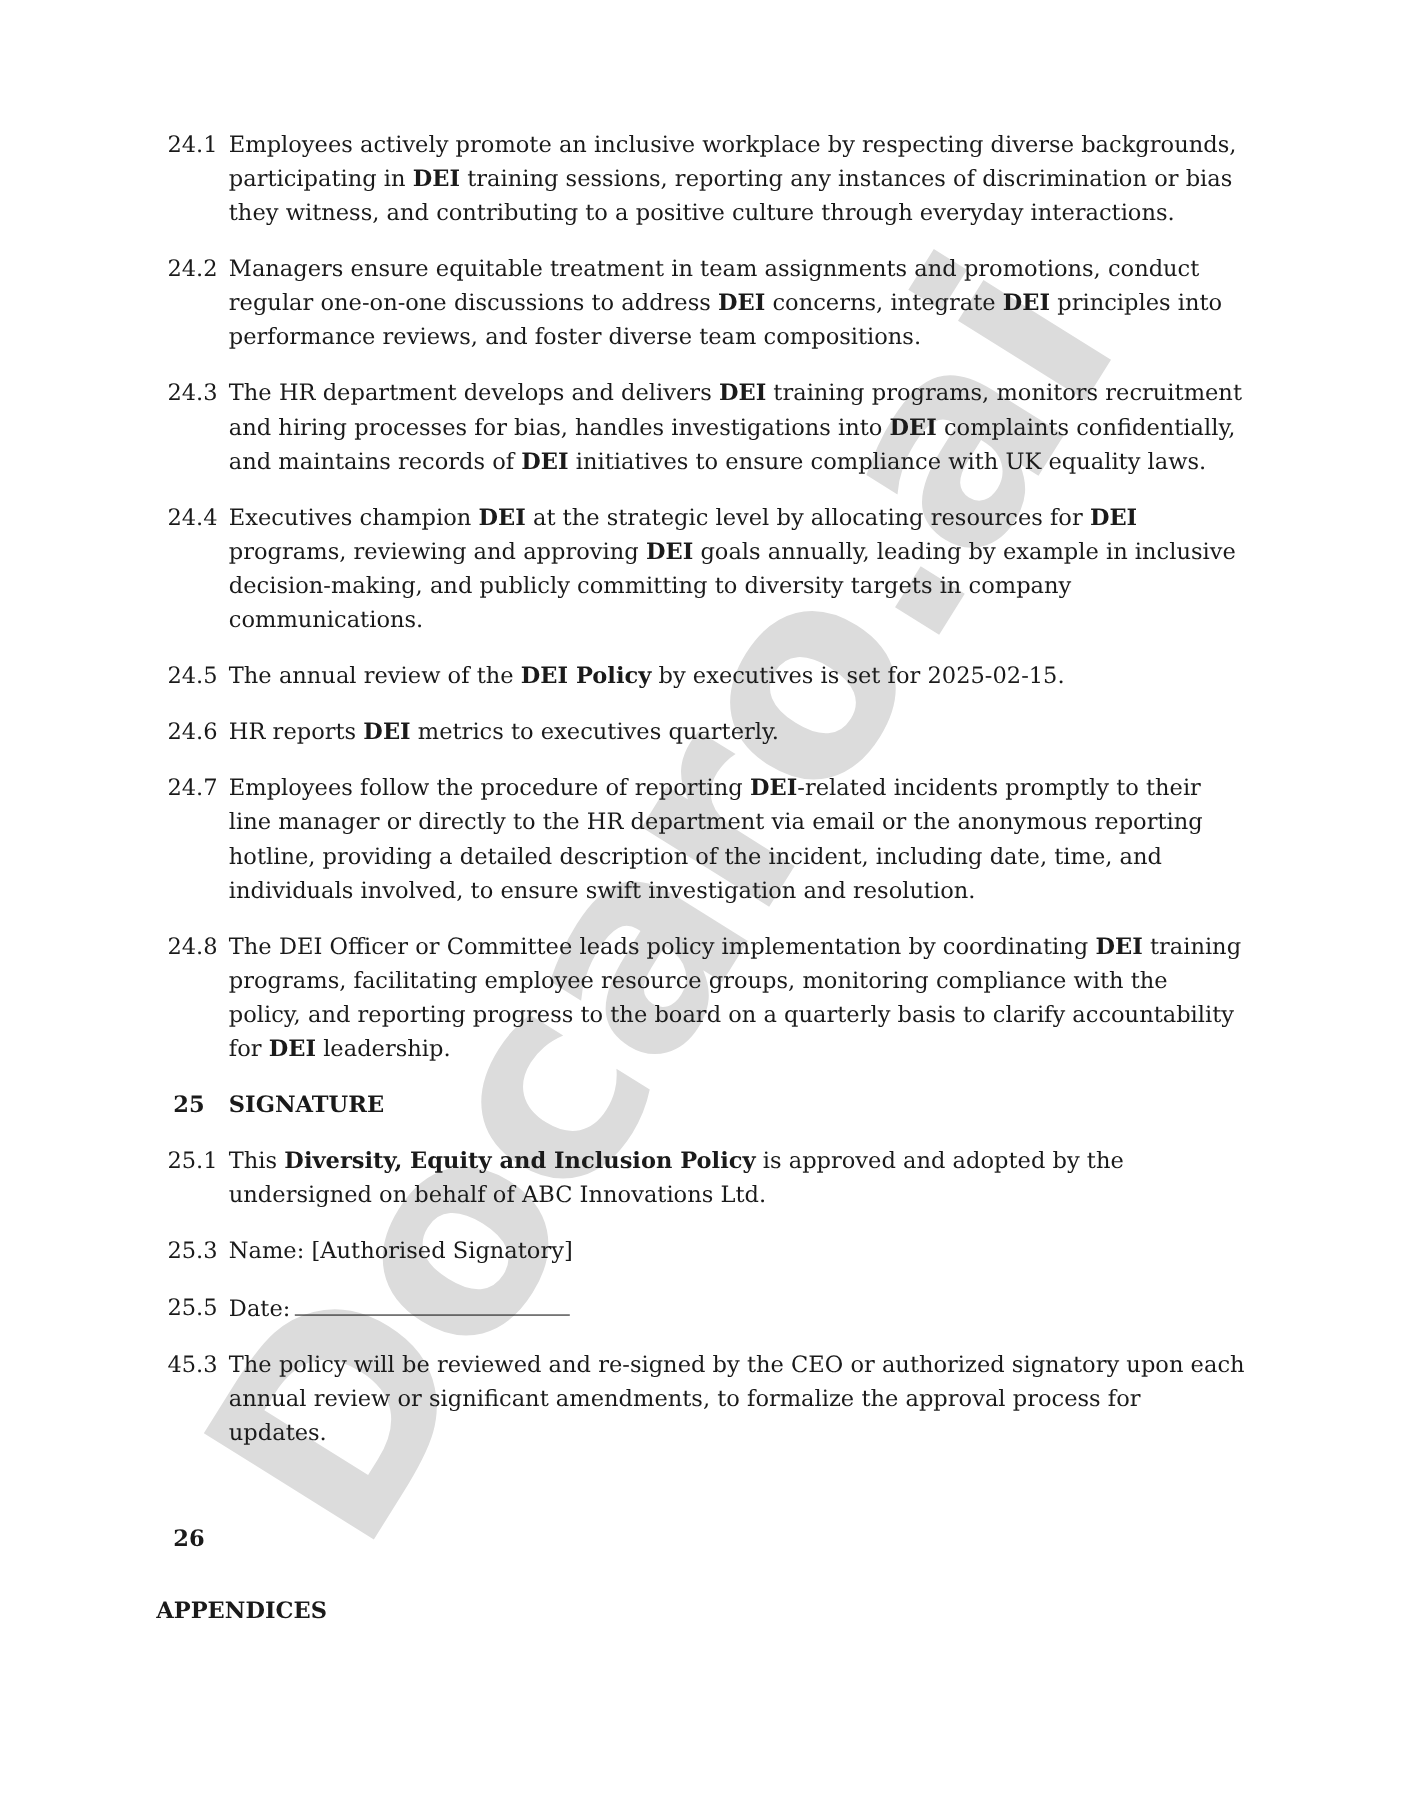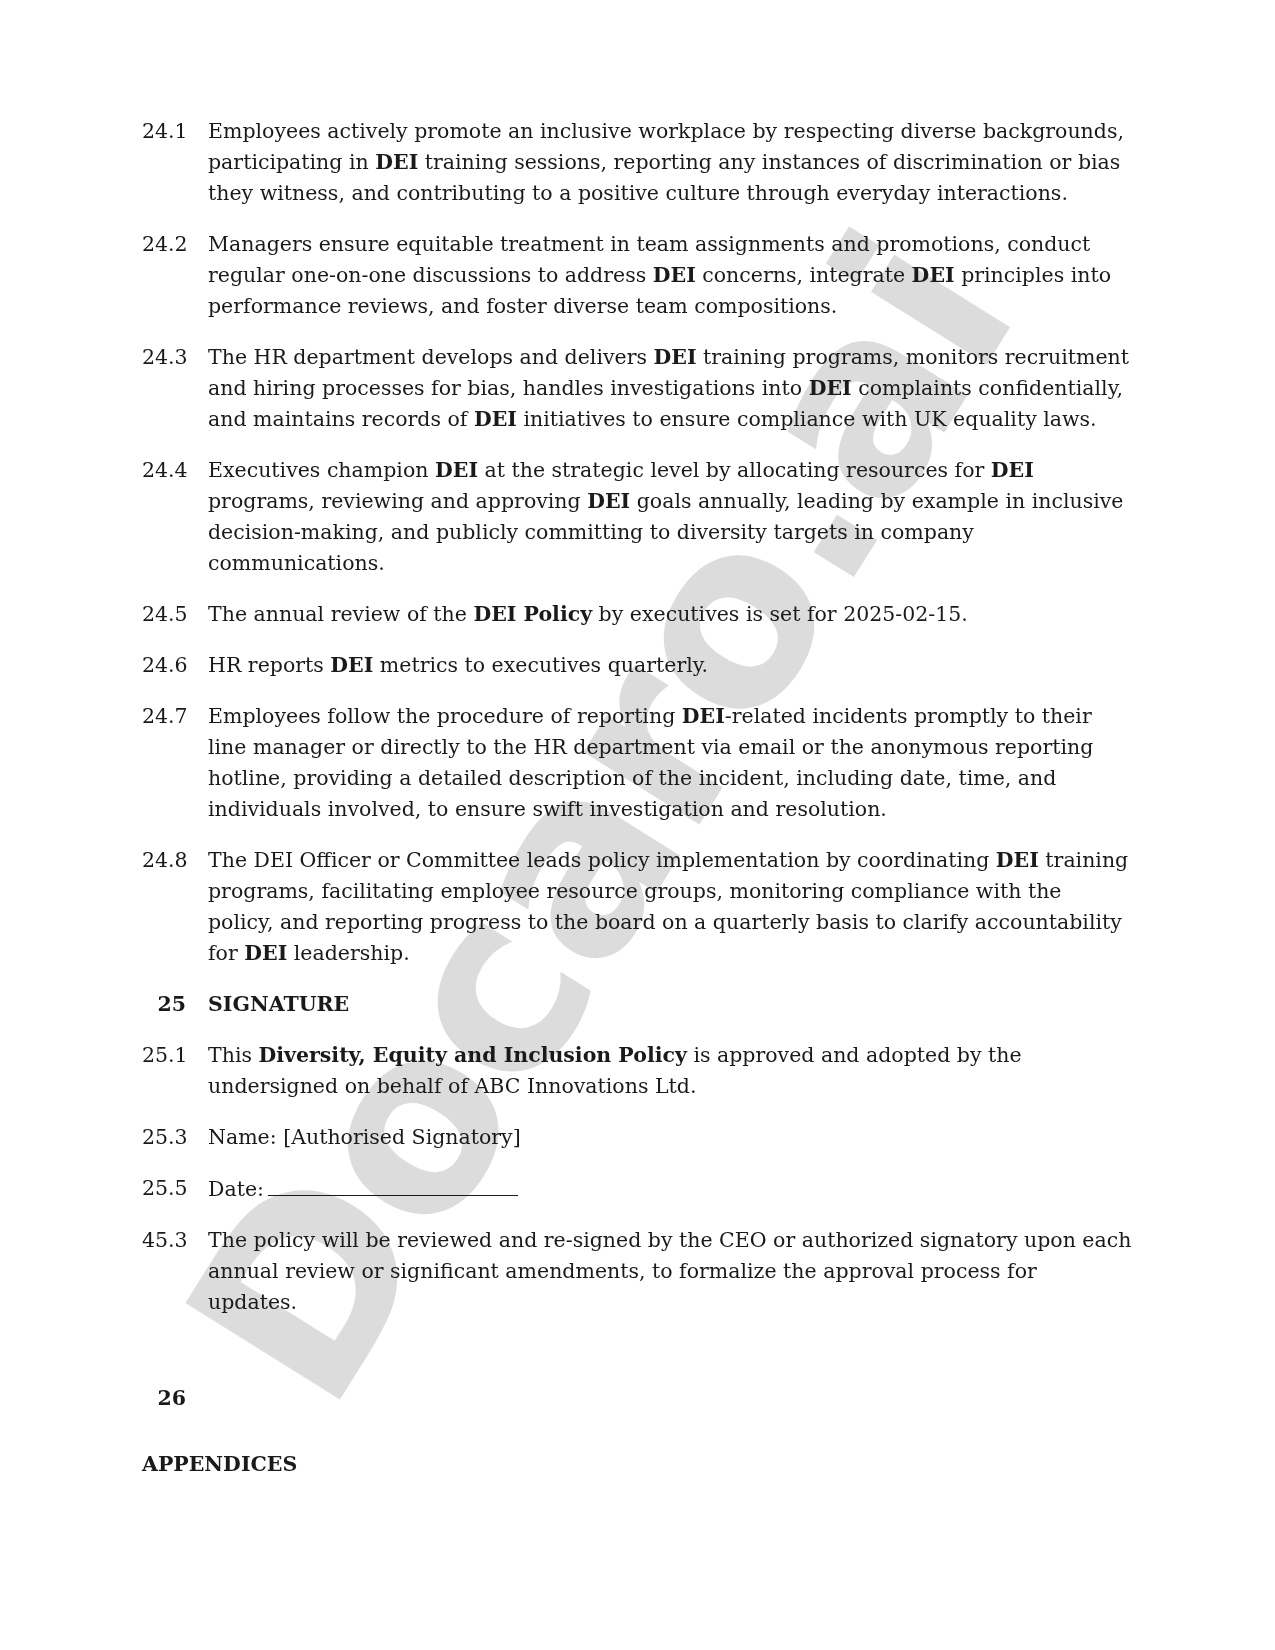--- a/index.html
+++ b/index.html
@@ -46,20 +46,21 @@
     }
     .clause {
       display: flex;
       font-size: 20.5px;
       line-height: 31px;
       margin-bottom: 20px;
     }
     .clause .num {
       width: 66px;
       flex: 0 0 66px;
+      text-align: center;
     }
     .clause .text {
       flex: 1 1 auto;
       max-width: 930px;
     }
     .clause .text b { font-weight: bold; }
     .heading {
       display: flex;
       font-size: 20.5px;
       line-height: 31px;

